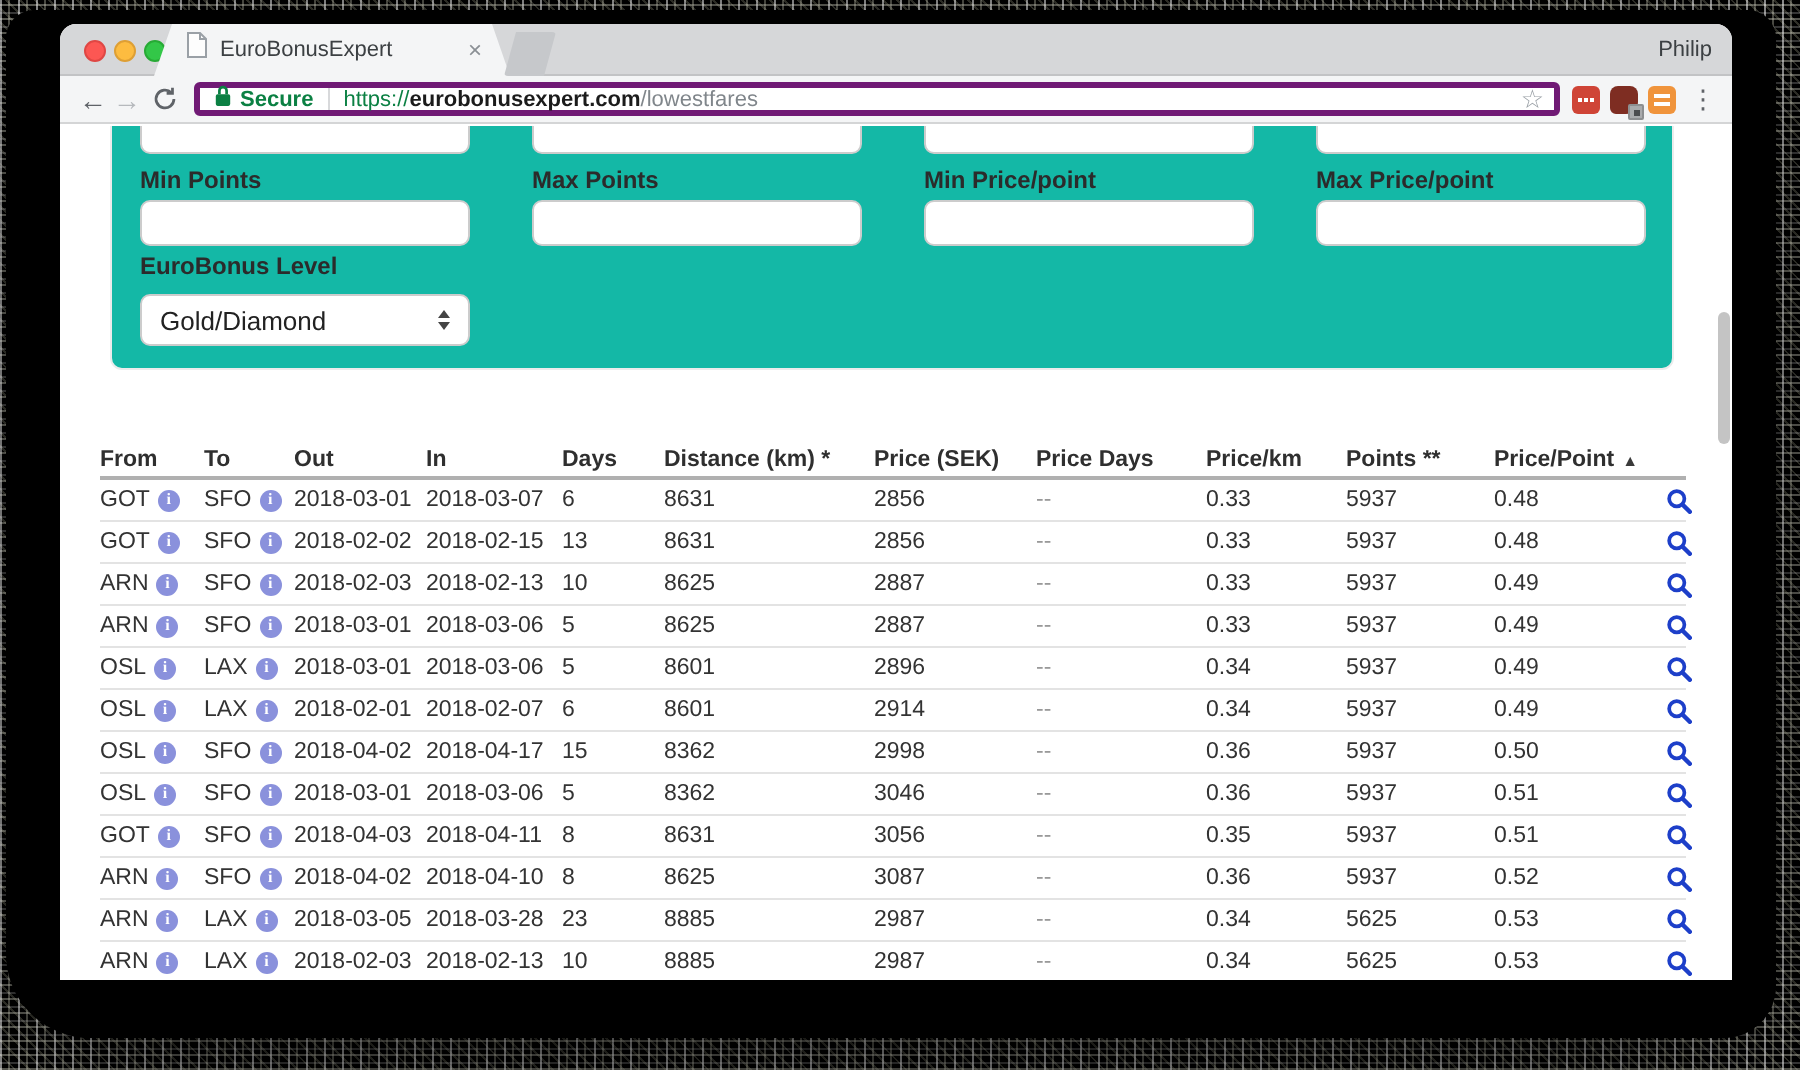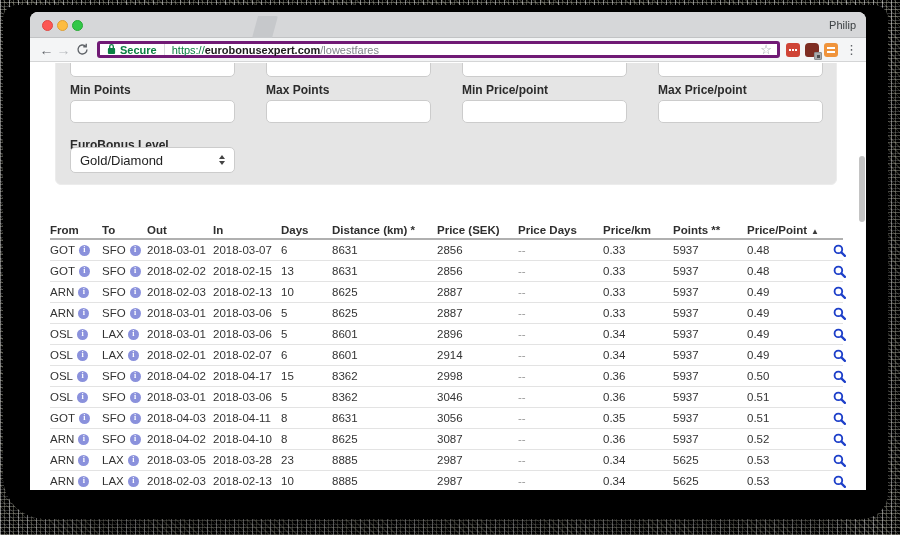--- a/index.html
+++ b/index.html
@@ -64,28 +64,28 @@
   .badge::after { content:""; position:absolute; left:2px; top:2px; width:3px; height:3px; background:#4b4d4f; }
   .ext-orange { background:#f0943c; }
   .ext-orange i { position:absolute; left:3px; top:4px; width:8px; height:6px;
      background:repeating-linear-gradient(0deg,#fff 0 2px,transparent 2px 4px); }
   .menu-dots { font-size:13px; color:#5f6368; margin:0 8px 0 2px; }
 
   
   .content { position:absolute; left:0; top:51px; right:0; bottom:0; background:#fff; overflow:hidden; }
 
   .form-panel { position:absolute; left:25px; top:-14px; width:782px; height:136px;
-    background:#e5e5e5; border:1px solid #ececec; border-radius:6px; }
+    background:#14b8a6; border:1px solid #ececec; border-radius:6px; }
   .fcol { position:absolute; width:165px; }
   .fc0 { left:14px; } .fc1 { left:210px; } .fc2 { left:406px; } .fc3 { left:602px; }
   .tinput { width:165px; height:23px; background:#fff; border:1px solid #ccc; border-radius:5px; }
   .cut-row { position:absolute; top:4px; left:0; right:0; }
   .flabel { position:absolute; top:33px; font-size:12px; font-weight:bold; color:#2b2b2b; white-space:nowrap; }
   .frow2 { position:absolute; top:50px; }
-  .lvl-label { position:absolute; left:14px; top:88px; font-size:12px; font-weight:bold; color:#2b2b2b; }
+  .lvl-label { position:absolute; left:14px; top:76px; font-size:12px; font-weight:bold; color:#2b2b2b; }
   .select { position:absolute; left:14px; top:97px; width:165px; height:26px; background:#fff;
     border:1px solid #ccc; border-radius:5px; display:flex; align-items:center; padding:0 9px; font-size:13px; color:#222; }
   .stepper { margin-left:auto; display:flex; flex-direction:column; gap:2px; }
   .stepper b { width:0; height:0; border-left:3.5px solid transparent; border-right:3.5px solid transparent; }
   .step-up { border-bottom:4px solid #444; }
   .step-dn { border-top:4px solid #444; }
 
   
   .table { position:absolute; left:20px; top:159px; width:793px; font-size:11.5px; color:#333; }
   .thead, .trow { display:grid;
@@ -109,20 +109,30 @@
 
 <div class="screen">
   <div class="shadow-mask"></div>
 
   <div class="window">
 
     <div class="tabbar">
       <span class="traffic t-close"></span>
       <span class="traffic t-min"></span>
       <span class="traffic t-zoom"></span>
+      <div class="tab">
+        <span>
+          <svg width="11" height="13" viewBox="0 0 11 13">
+              <path d="M1 .5h6L10 3.5v9H1z" fill="#fdfdfd" stroke="#9aa0a6"></path>
+              <path d="M7 .5V3.5H10" fill="none" stroke="#9aa0a6"></path>
+            </svg>
+        </span>
+        <span class="tab-title">EuroBonusExpert</span>
+        <span class="tab-close">×</span>
+      </div>
       <div class="newtab"></div>
       <span class="user-name">Philip</span>
     </div>
 
     <div class="toolbar">
       <span class="nav-ic back">←</span>
       <span class="nav-ic fwd">→</span>
       <span class="reload">
         <svg width="13" height="13" viewBox="0 0 16 16">
             <path d="M13.5 8a5.5 5.5 0 1 1-1.6-3.9" fill="none" stroke="#5f6368" stroke-width="1.7"></path>

